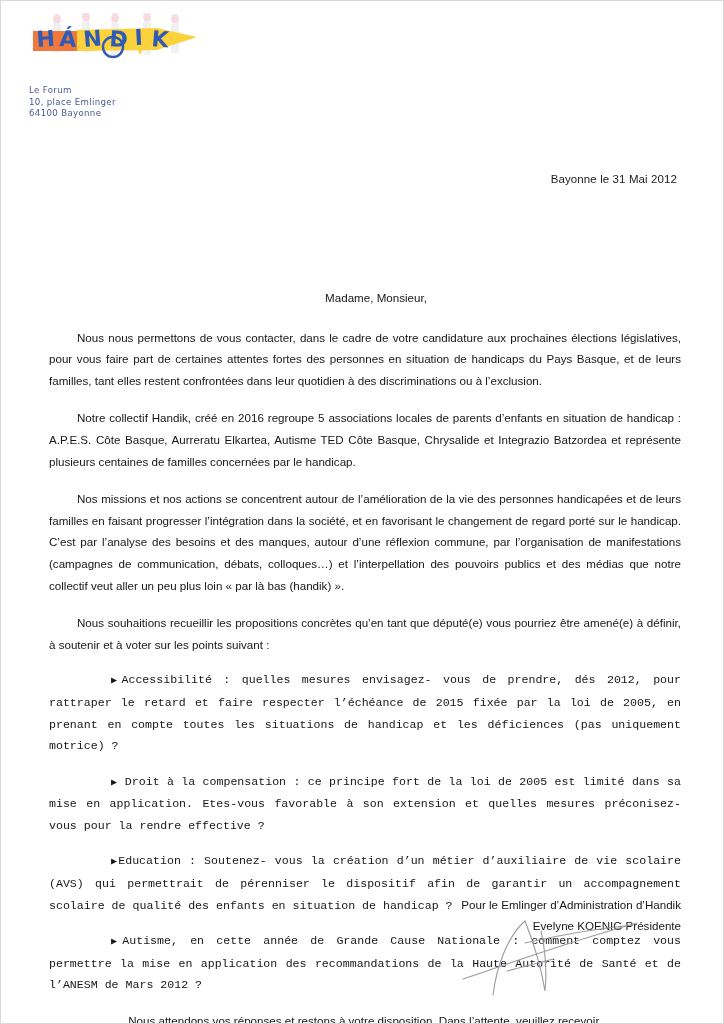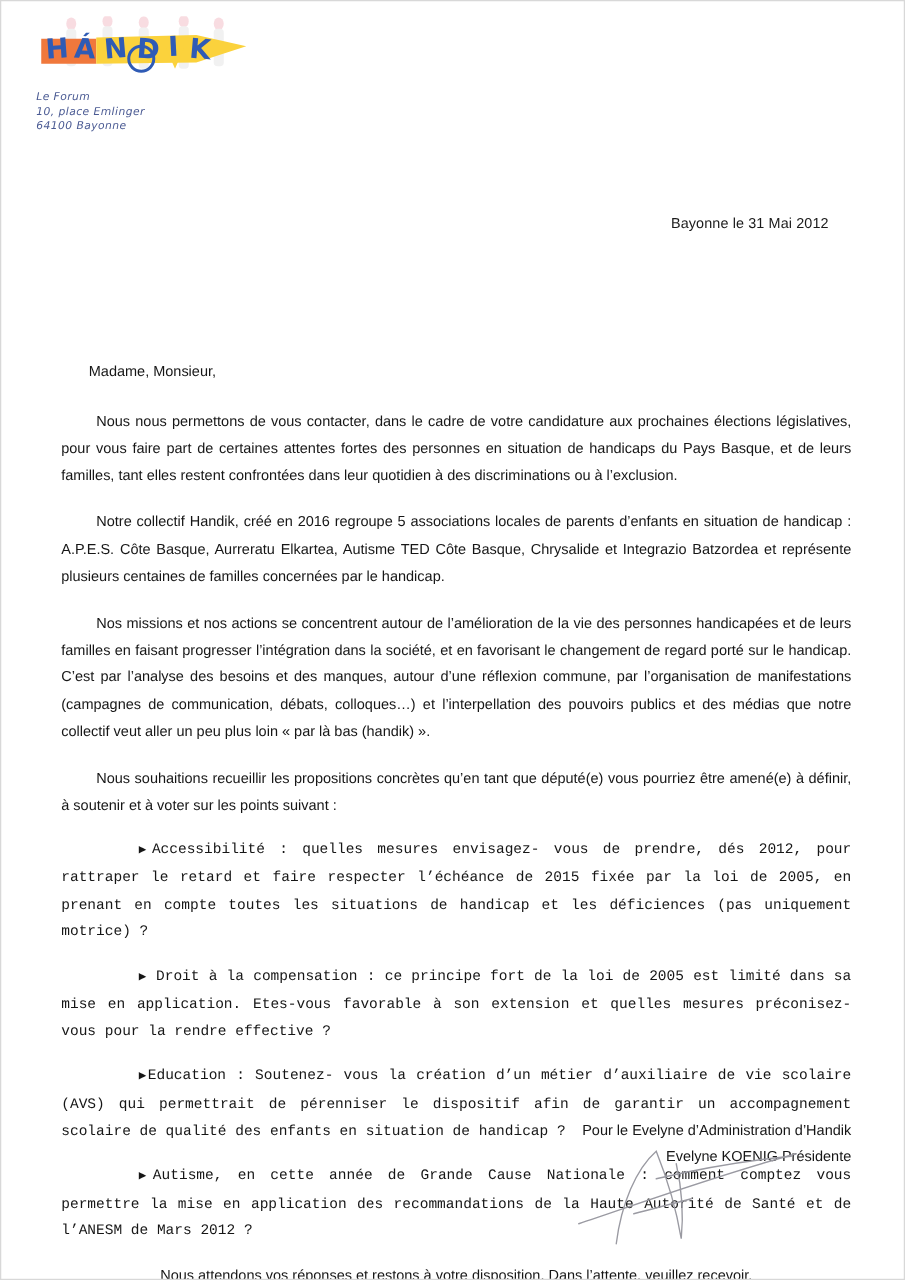--- a/index.html
+++ b/index.html
@@ -28,34 +28,33 @@
     width: 210px;
   }
   .logo {
     position: relative;
     width: 168px;
     height: 54px;
   }
   .logo svg { display: block; }
 
   .address {
-    margin-top: 6px;
+    margin-top: 18px;
     color: #4a5a93;
     font-family: "DejaVu Sans", sans-serif;
     font-size: 8.6px;
     line-height: 11.6px;
     letter-spacing: 0.35px;
     white-space: pre-line;
-    font-style: italic;
   }
 
   
   .date-line {
     position: absolute;
-    right: 60px;
+    right: 46px;
     top: 172px;
     font-size: 11.5px;
     color: #1b1b1b;
     letter-spacing: 0.1px;
     text-align: right;
   }
 
   
   .title-block {
     position: absolute;
@@ -76,20 +75,21 @@
     position: absolute;
     left: 48px;
     top: 286px;
     width: 632px;
     color: #161616;
     font-size: 11.6px;
     line-height: 21.6px;
   }
   .salutation {
     margin: 0 0 18px 22px;
+    text-align: center;
   }
   p.para {
     margin: 0 0 16px 0;
     text-align: justify;
     text-indent: 28px;
     hyphens: none;
   }
   p.para.tight { margin-bottom: 14px; }
 
   p.bullet {
@@ -193,21 +193,21 @@
 
     <p class="bullet"><span class="tri">▶</span><span>Education : Soutenez- vous la création d’un métier d’auxiliaire de vie scolaire (AVS) qui permettrait de pérenniser le dispositif afin de garantir un accompagnement scolaire de qualité des enfants en situation de handicap ?</span></p>
 
     <p class="bullet"><span class="tri">▶</span><span>Autisme, en cette année de Grande Cause Nationale : comment comptez vous permettre la mise en application des recommandations de la Haute Autorité de Santé et de l’ANESM de Mars 2012 ?</span></p>
 
     <p class="closing">Nous attendons vos réponses et restons à votre disposition. Dans l’attente, veuillez recevoir,</p>
     <p class="closing">Madame, Monsieur, nos salutations distinguées.</p>
   </div>
 
   <div class="sign-block">
-    <div>Pour le Evelyne d’Administration d’Handik</div>
+    <div>Pour le Emlinger d’Administration d’Handik</div>
     <div>Evelyne KOENIG Présidente</div>
   </div>
 
   <div class="signature">
     <svg width="210" height="104" viewBox="0 0 210 104">
       <g fill="none" stroke="#9a9aa2" stroke-width="1.1" stroke-linecap="round">
         <path d="M22 60 C 70 44, 130 22, 196 4"></path>
         <path d="M52 76 C 56 44, 68 16, 84 2 C 92 22, 100 48, 104 72 C 106 52, 104 30, 100 12"></path>
         <path d="M84 24 C 110 18, 150 10, 192 6"></path>
         <path d="M66 52 C 82 48, 96 44, 112 40"></path>

